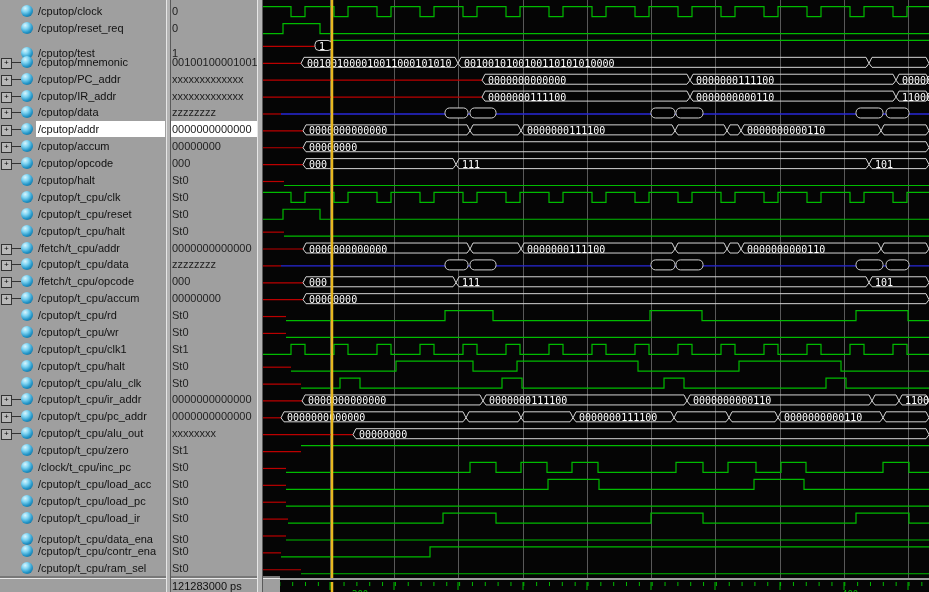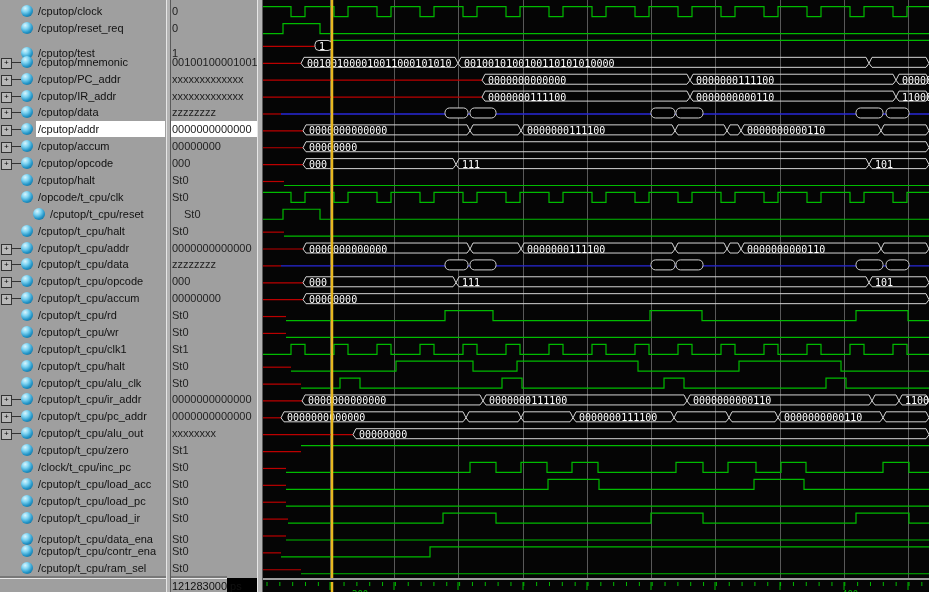--- a/index.html
+++ b/index.html
@@ -16,21 +16,21 @@
   .nm{position:absolute;left:38px;top:2px;font-size:11px;color:#111;white-space:nowrap;}
   .val{position:absolute;left:172px;top:2px;font-size:11px;color:#222;white-space:nowrap;}
   .divbar{position:absolute;top:0;height:592px;background:#b4b4b4;
           border-left:1px solid #e6e6e6;border-right:1px solid #5a5a5a;z-index:5;}
   #div1{left:166px;width:3px;}
   #div2{left:257px;width:4px;}
   #wave{position:absolute;left:263px;top:0;width:666px;height:578px;background:#050505;}
   #ruler{position:absolute;left:263px;top:578px;width:666px;height:14px;background:#050505;
          border-top:2px solid #9f9f9f;overflow:hidden;}
   .rfrag{position:absolute;top:9px;font:9px "DejaVu Sans Mono",monospace;color:#00bb00;}
-  #status{position:absolute;left:0;top:578px;width:227px;height:14px;background:#9f9f9f;
+  #status{position:absolute;left:0;top:578px;width:280px;height:14px;background:#9f9f9f;
           border-top:1px solid #e8e8e8;box-shadow:0 -2px 0 #787878;}
   #cursortime{position:absolute;left:172px;top:1px;font-size:11px;color:#111;white-space:nowrap;}
   svg text{font-family:"DejaVu Sans Mono",monospace;}
 </style>
 </head>
 <body>
 
 <div id="app">
   <div id="names">
       <div class="row" style="top: 3.2px;">
@@ -99,52 +99,52 @@
         <div class="nm">/cputop/opcode</div>
         <div class="val">000</div>
       </div>
       <div class="row" style="top: 172px;">
         <div class="orb"></div>
         <div class="nm">/cputop/halt</div>
         <div class="val">St0</div>
       </div>
       <div class="row" style="top: 188.88px;">
         <div class="orb"></div>
-        <div class="nm">/opcode/t_cpu/clk</div>
-        <div class="val">St0</div>
-      </div>
-      <div class="row" style="top: 205.76px; margin-left: 12px;">
+        <div class="nm">/cputop/t_cpu/clk</div>
+        <div class="val">St0</div>
+      </div>
+      <div class="row" style="top: 205.76px;">
         <div class="orb"></div>
         <div class="nm">/cputop/t_cpu/reset</div>
         <div class="val">St0</div>
       </div>
       <div class="row" style="top: 222.64px;">
         <div class="orb"></div>
         <div class="nm">/cputop/t_cpu/halt</div>
         <div class="val">St0</div>
       </div>
       <div class="row" style="top: 239.52px;">
         <div class="exp">+</div>
         <div class="expline"></div>
         <div class="orb"></div>
-        <div class="nm">/cputop/t_cpu/addr</div>
+        <div class="nm">/fetch/t_cpu/addr</div>
         <div class="val">0000000000000</div>
       </div>
       <div class="row" style="top: 256.4px;">
         <div class="exp">+</div>
         <div class="expline"></div>
         <div class="orb"></div>
         <div class="nm">/cputop/t_cpu/data</div>
         <div class="val">zzzzzzzz</div>
       </div>
       <div class="row" style="top: 273.28px;">
         <div class="exp">+</div>
         <div class="expline"></div>
         <div class="orb"></div>
-        <div class="nm">/cputop/t_cpu/opcode</div>
+        <div class="nm">/fetch/t_cpu/opcode</div>
         <div class="val">000</div>
       </div>
       <div class="row" style="top: 290.16px;">
         <div class="exp">+</div>
         <div class="expline"></div>
         <div class="orb"></div>
         <div class="nm">/cputop/t_cpu/accum</div>
         <div class="val">00000000</div>
       </div>
       <div class="row" style="top: 307.04px;">

